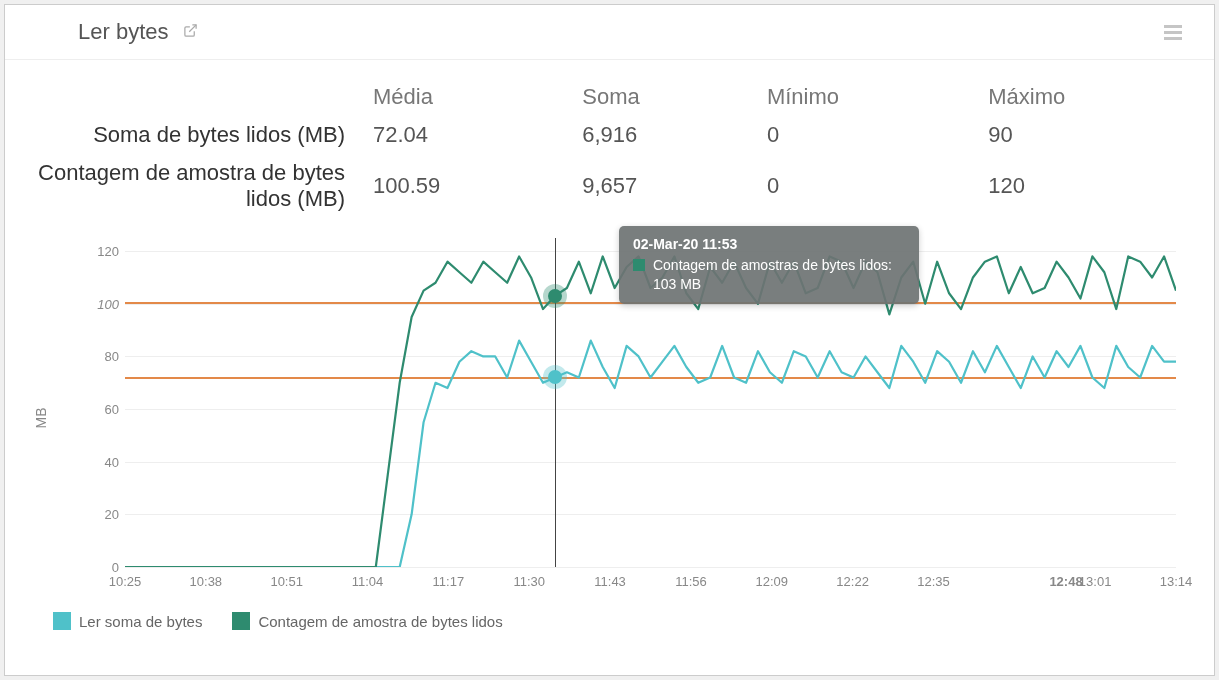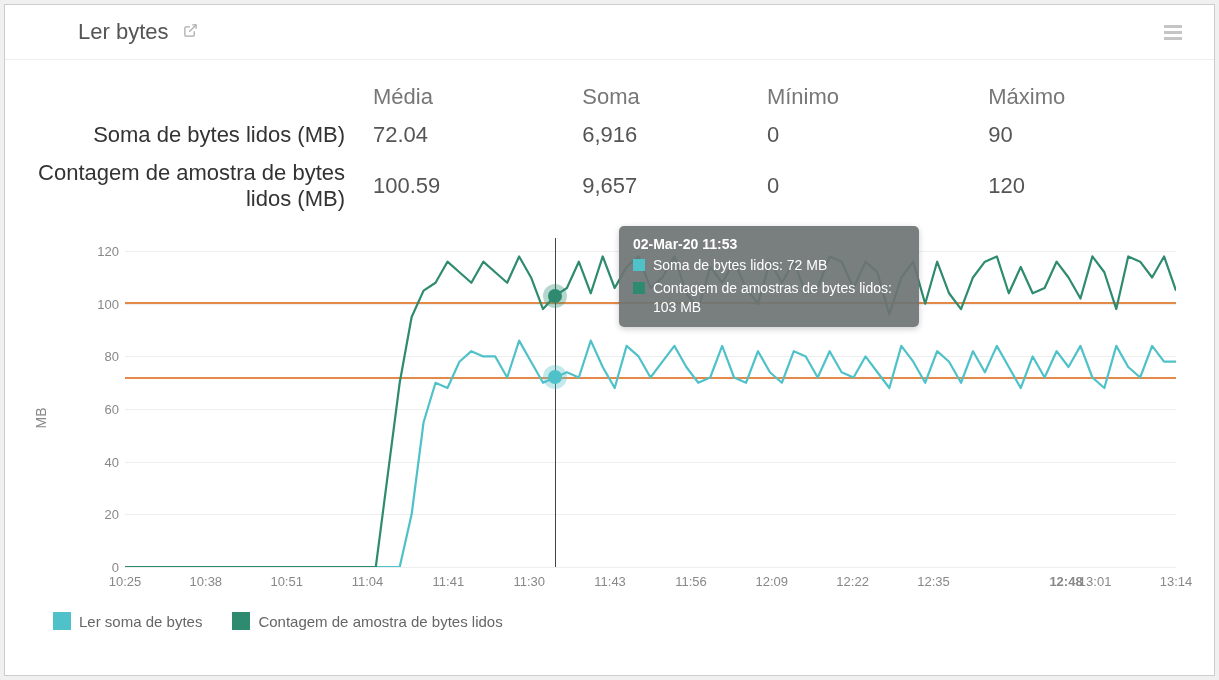--- a/index.html
+++ b/index.html
@@ -175,28 +175,28 @@
         <div class="y-tick" style="top: 329px;">0</div>
         <div class="grid-line" style="top: 276.36px;"></div>
         <div class="y-tick" style="top: 276.36px;">20</div>
         <div class="grid-line" style="top: 223.72px;"></div>
         <div class="y-tick" style="top: 223.72px;">40</div>
         <div class="grid-line" style="top: 171.08px;"></div>
         <div class="y-tick" style="top: 171.08px;">60</div>
         <div class="grid-line" style="top: 118.44px;"></div>
         <div class="y-tick" style="top: 118.44px;">80</div>
         <div class="grid-line" style="top: 65.8px;"></div>
-        <div class="y-tick" style="top: 65.8px;">100</div>
+        <div class="y-tick" style="top: 65.8px; font-style: italic;">100</div>
         <div class="grid-line" style="top: 13.16px;"></div>
         <div class="y-tick" style="top: 13.16px;">120</div>
         <div class="x-tick" style="left: 0px;">10:25</div>
         <div class="x-tick" style="left: 80.8462px; margin-top: 43px;">10:38</div>
         <div class="x-tick" style="left: 161.692px;">10:51</div>
         <div class="x-tick" style="left: 242.538px;">11:04</div>
-        <div class="x-tick" style="left: 323.385px;">11:41</div>
+        <div class="x-tick" style="left: 323.385px;">11:17</div>
         <div class="x-tick" style="left: 404.231px;">11:30</div>
         <div class="x-tick" style="left: 485.077px;">11:43</div>
         <div class="x-tick" style="left: 565.923px;">11:56</div>
         <div class="x-tick" style="left: 646.769px;">12:09</div>
         <div class="x-tick" style="left: 727.615px;">12:22</div>
         <div class="x-tick" style="left: 808.462px;">12:35</div>
         <div class="x-tick" style="left: 941px; font-weight: bold;">12:48</div>
         <div class="x-tick" style="left: 970.154px;">13:01</div>
         <div class="x-tick" style="left: 1051px;">13:14</div>
         <div class="mean-line" style="top: 139.391px;"></div>
@@ -206,24 +206,20 @@
           <polyline points="0,329 11.943181818181818,329 23.886363636363637,329 35.82954545454545,329 47.77272727272727,329 59.715909090909086,329 71.6590909090909,329 83.60227272727272,329 95.54545454545455,329 107.48863636363637,329 119.43181818181817,329 131.375,329 143.3181818181818,329 155.26136363636365,329 167.20454545454544,329 179.14772727272725,329 191.0909090909091,329 203.0340909090909,329 214.97727272727275,329 226.92045454545456,329 238.86363636363635,329 250.8068181818182,329 262.75,236.88 274.6931818181818,144.76 286.6363636363636,78.96000000000001 298.5795454545455,52.639999999999986 310.5227272727273,44.74400000000003 322.4659090909091,23.687999999999988 334.4090909090909,34.21600000000001 346.3522727272727,44.74400000000003 358.2954545454545,23.687999999999988 370.2386363636364,34.21600000000001 382.1818181818182,44.74400000000003 394.125,18.424000000000035 406.0681818181818,39.48000000000002 418.0113636363636,71.06399999999996 429.9545454545455,57.903999999999996 441.8977272727273,50.00799999999998 453.8409090909091,23.687999999999988 465.7840909090909,55.27199999999999 477.7272727272727,18.424000000000035 489.6704545454545,50.00799999999998 501.6136363636364,28.951999999999998 513.5568181818182,18.424000000000035 525.5,50.00799999999998 537.4431818181818,39.48000000000002 549.3863636363636,18.424000000000035 561.3295454545454,55.27199999999999 573.2727272727273,71.06399999999996 585.215909090909,28.951999999999998 597.159090909091,44.74400000000003 609.1022727272727,23.687999999999988 621.0454545454546,50.00799999999998 632.9886363636364,65.80000000000001 644.9318181818182,23.687999999999988 656.875,44.74400000000003 668.8181818181818,23.687999999999988 680.7613636363636,55.27199999999999 692.7045454545454,50.00799999999998 704.6477272727273,18.424000000000035 716.590909090909,23.687999999999988 728.534090909091,50.00799999999998 740.4772727272727,23.687999999999988 752.4204545454546,34.21600000000001 764.3636363636364,76.328 776.3068181818182,39.48000000000002 788.25,23.687999999999988 800.1931818181818,65.80000000000001 812.1363636363636,23.687999999999988 824.0795454545454,55.27199999999999 836.0227272727273,71.06399999999996 847.965909090909,39.48000000000002 859.909090909091,23.687999999999988 871.8522727272727,18.424000000000035 883.7954545454546,55.27199999999999 895.7386363636364,28.951999999999998 907.6818181818182,55.27199999999999 919.625,50.00799999999998 931.5681818181818,23.687999999999988 943.5113636363636,39.48000000000002 955.4545454545454,60.536 967.3977272727273,18.424000000000035 979.340909090909,34.21600000000001 991.284090909091,71.06399999999996 1003.2272727272727,18.424000000000035 1015.1704545454546,23.687999999999988 1027.1136363636365,39.48000000000002 1039.0568181818182,18.424000000000035 1051,52.639999999999986" fill="none" stroke="#2e8b6f" stroke-width="2.2" stroke-linejoin="round"></polyline>
         </svg>
         <div class="crosshair" style="left: 429.955px;"></div>
         <div class="marker halo s0" style="left: 429.955px; top: 139.496px;"></div>
         <div class="marker s0" style="left: 429.955px; top: 139.496px;"></div>
         <div class="marker halo s1" style="left: 429.955px; top: 57.904px;"></div>
         <div class="marker s1" style="left: 429.955px; top: 57.904px;"></div>
         <div class="tooltip" style="left: 469.955px; top: -12.096px; margin-left: 24px;">
           <div class="tt-date">02-Mar-20 11:53</div>
           <div class="tt-row">
-            <span class="swatch s0"></span>
-            <span>Soma de bytes lidos: 72 MB</span>
-          </div>
-          <div class="tt-row">
             <span class="swatch s1"></span>
             <span>Contagem de amostras de bytes lidos: 103 MB</span>
           </div>
         </div>
       </div>
   </div>
 
   <div class="legend">
     <div class="legend-item">
       <span class="legend-swatch s0"></span>

